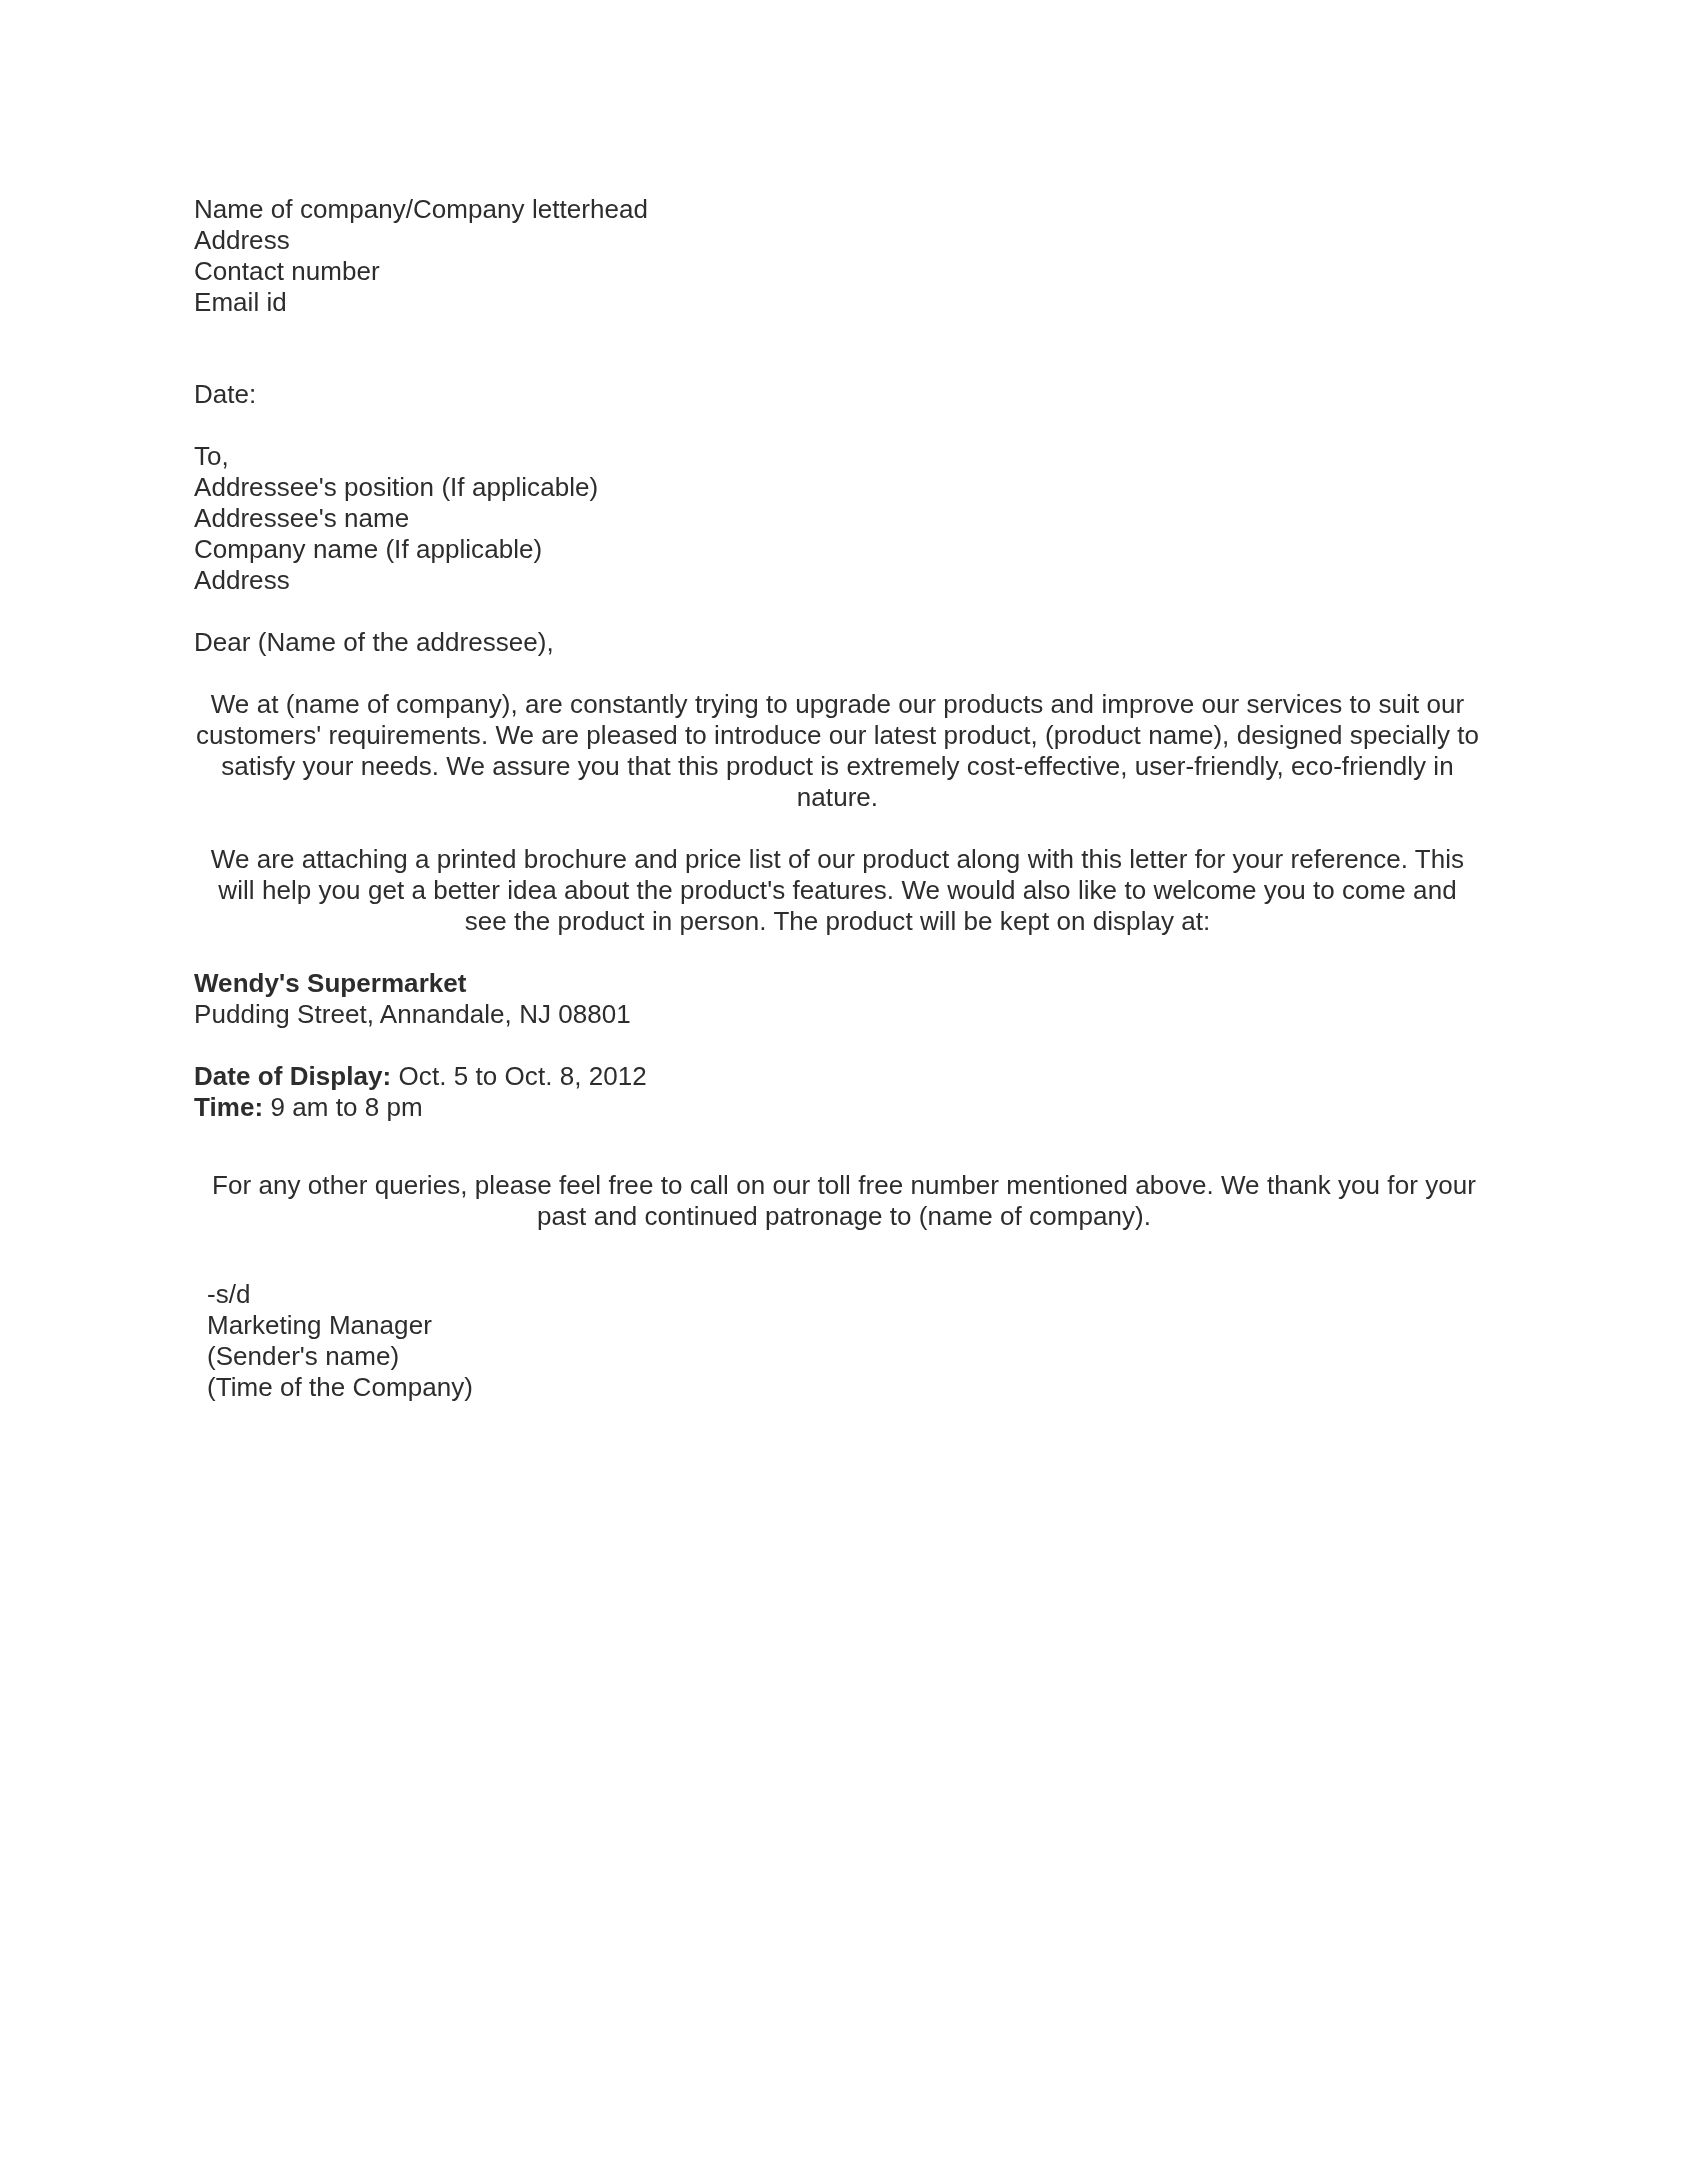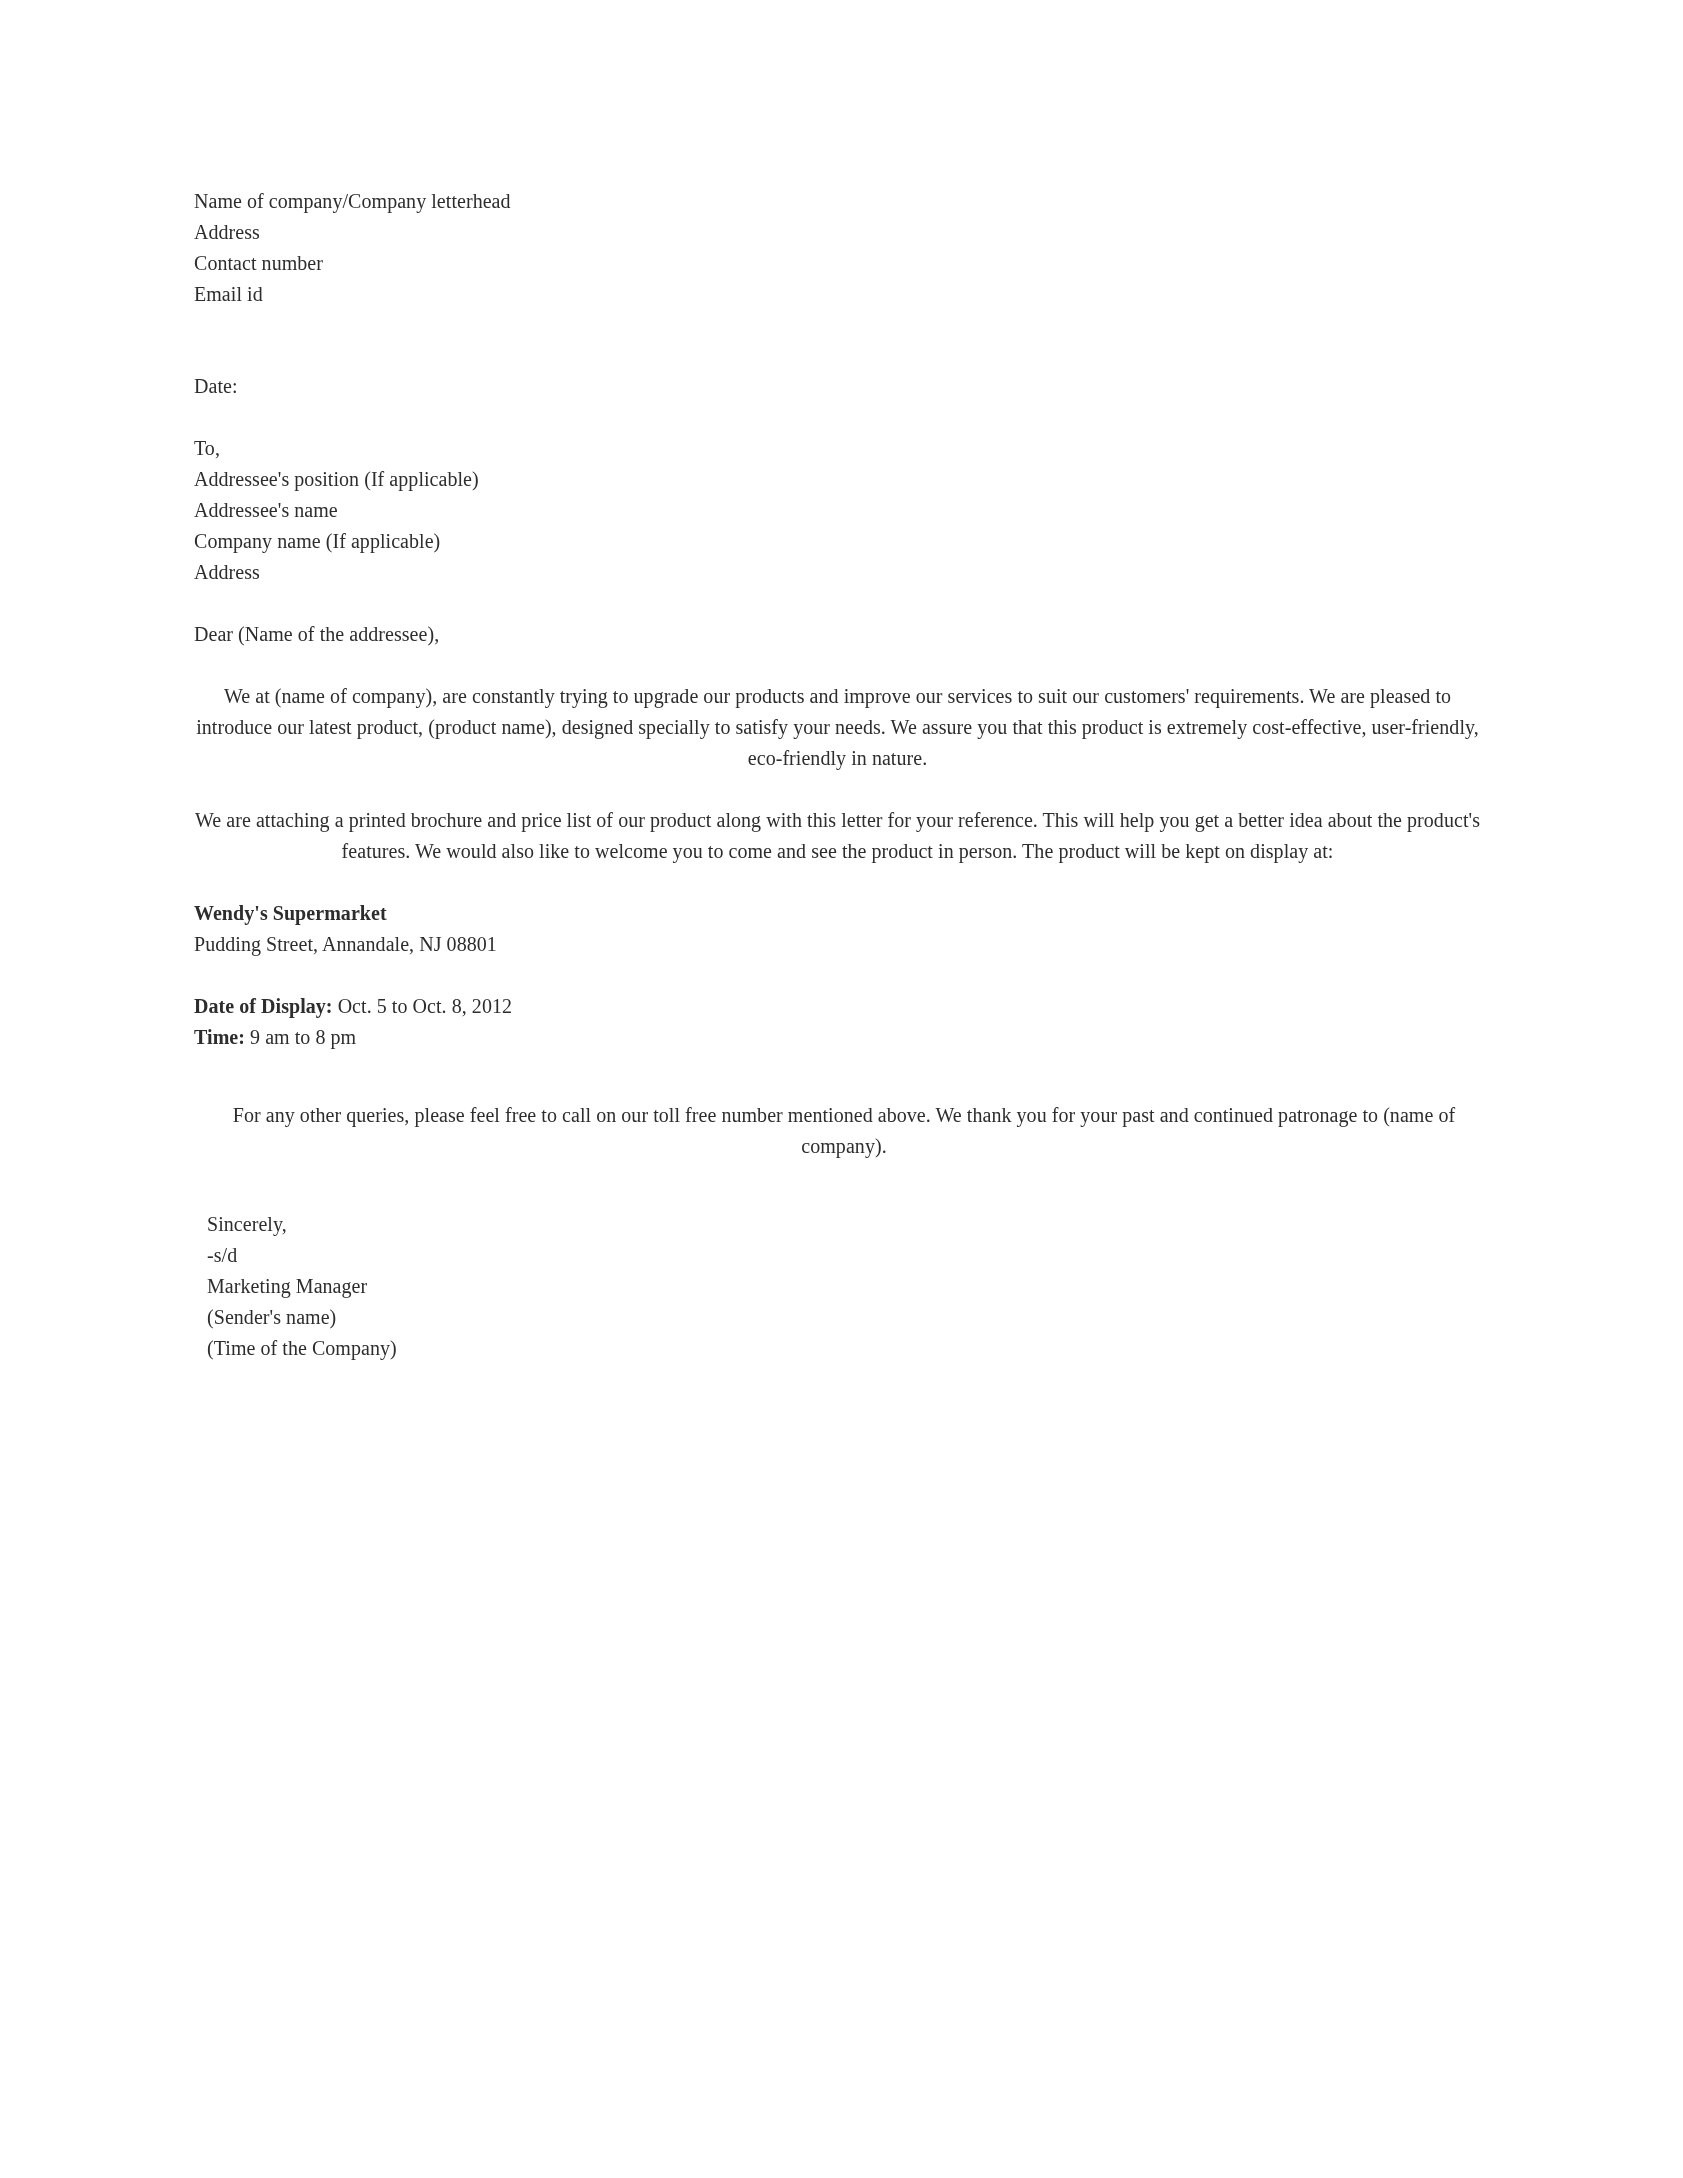--- a/index.html
+++ b/index.html
@@ -17,26 +17,25 @@
   .page {
     position: relative;
     width: 1683px;
     height: 2178px;
     background: #ffffff;
     box-sizing: border-box;
   }
   .letter {
     position: absolute;
     left: 194px;
-    top: 186px;
+    top: 194px;
     width: 1287px;
-    font-size: 20px;
+    font-size: 26px;
     line-height: 31px;
     letter-spacing: 0.05px;
-    font-family: Liberation Serif, serif;
   }
   .block {
     margin: 0;
     padding: 0;
   }
   .gap-1 { height: 31px; }
   .gap-2 { height: 61px; }
   .gap-half { height: 16px; }
   .line {
     display: block;
@@ -121,21 +120,20 @@
     <div class="gap-half"></div>
 
     <div class="block indent">
       <span class="para">For any other queries, please feel free to call on our toll free number mentioned above. We thank you for your past and continued patronage to (name of company).</span>
     </div>
 
     <div class="gap-1"></div>
     <div class="gap-half"></div>
 
     <div class="block indent">
-      <span class="line">Sincerely,</span>
       <span class="line">-s/d</span>
       <span class="line">Marketing Manager</span>
       <span class="line">(Sender's name)</span>
       <span class="line">(Time of the Company)</span>
     </div>
 
   </div>
 </div>
 
 

